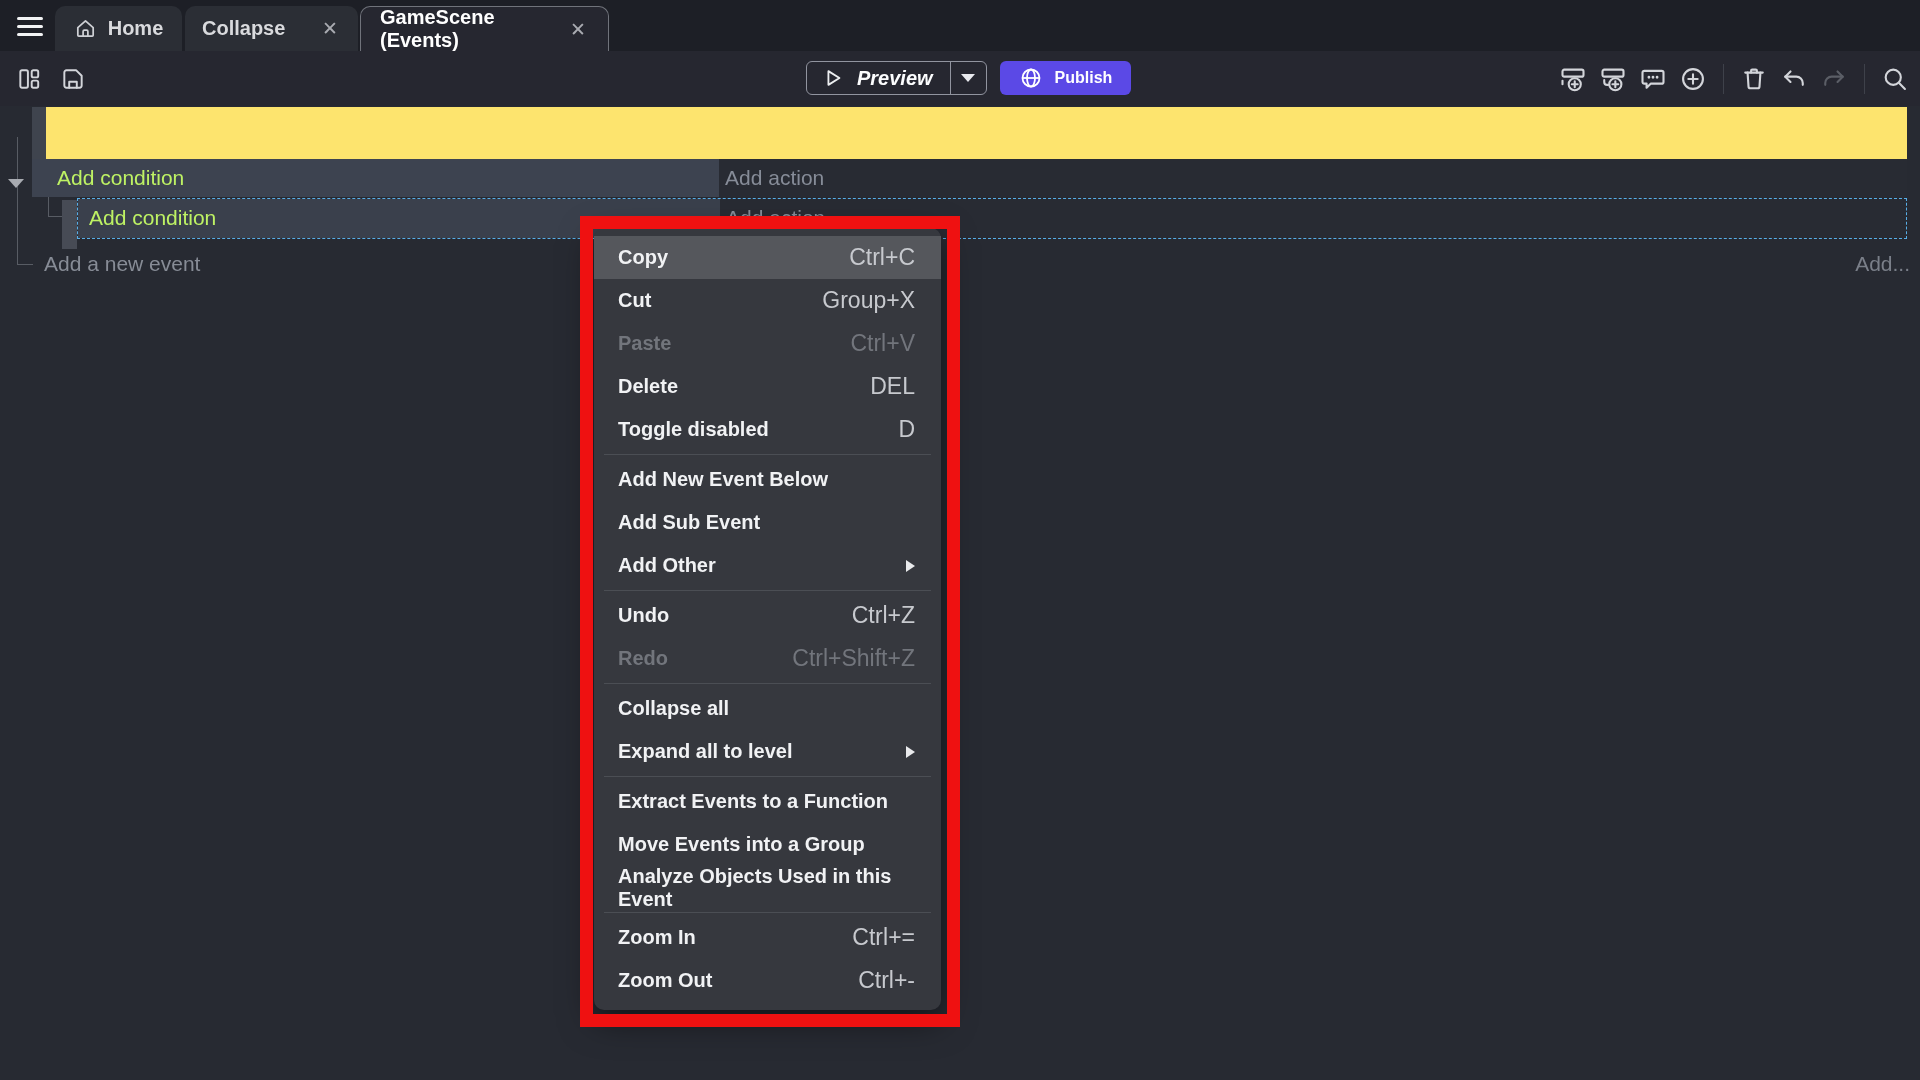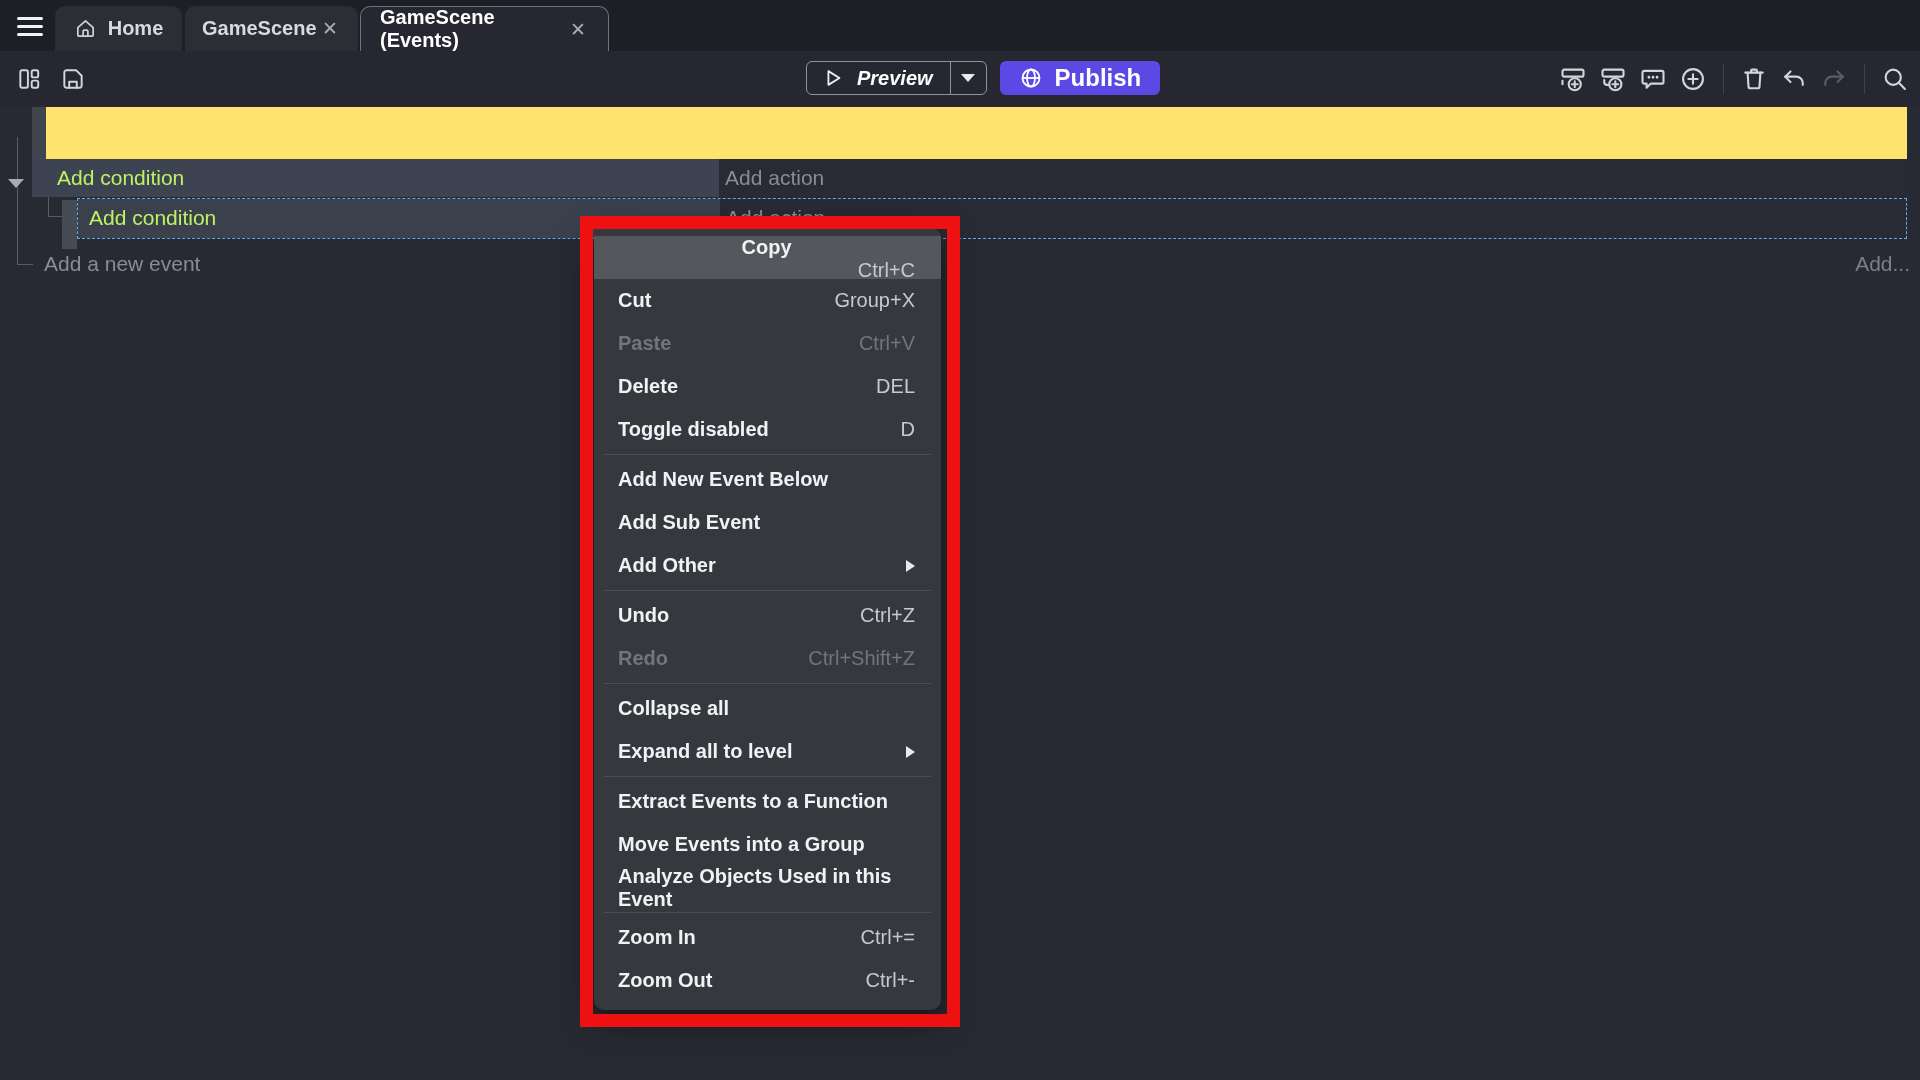--- a/index.html
+++ b/index.html
@@ -30,21 +30,21 @@
   .tb-center { position:absolute; left:806px; top:10px; display:flex; gap:13px; }
   .preview-group { height:34px; border:1px solid #91949f; border-radius:6px; display:flex; align-items:stretch; background:transparent; }
   .pg-main { display:flex; align-items:center; gap:13px; padding:0 17px 0 15px; cursor:pointer; }
   .pg-main svg { stroke:#eceef0; fill:none; stroke-width:2; stroke-linejoin:round; }
   .pg-label { color:#fcfdfe; font-weight:700; font-size:20px;font-style:italic; }
   .pg-sep { width:1px; background:#91949f; }
   .pg-caret { width:35px; display:flex; align-items:center; justify-content:center; cursor:pointer; }
   .caret-down { width:0; height:0; border-left:7px solid transparent; border-right:7px solid transparent; border-top:8px solid #e9eaee; }
   .publish-btn { height:34px; background:#5b49e6; border-radius:6px; display:flex; align-items:center; gap:12px; padding:0 19px; cursor:pointer; }
   .publish-btn svg { stroke:#ffffff; fill:none; stroke-width:1.8; }
-  .publish-label { color:#ffffff; font-weight:700; font-size:24px; }
+  .publish-label { color:#ffffff; font-weight:700; font-size:16px; }
 
   
   .events { position:absolute; left:0; top:106px; width:1920px; height:974px; background:#272a32; }
   .comment-handle { position:absolute; left:32px; top:1px; width:14px; height:52px; background:#3f444e; }
   .comment-bar { position:absolute; left:46px; top:1px; width:1861px; height:52px; background:#fde46e; cursor:pointer; }
   .ev-row1 { position:absolute; left:32px; top:53px; width:1875px; height:38px; display:flex; }
   .cell-text { line-height:38px; font-size:21px; color:#bef264; white-space:nowrap; cursor:pointer; }
   .r1-cond { width:687px; background:#3d4350; padding-left:25px; }
   .r1-act  { flex:1; background:#282b33; padding-left:6px; color:#868c98; }
   .sub-handle { position:absolute; left:62px; top:94px; width:15px; height:49px; background:#474b55; }
@@ -53,22 +53,22 @@
   .r2-act  { flex:1; background:#282b33; padding-left:6px; color:#868c98; }
   .tree-line { position:absolute; background:#585c64; }
   .tree-arrow { position:absolute; left:8px; top:73px; width:0; height:0; border-left:8px solid transparent; border-right:8px solid transparent; border-top:9px solid #a8abb1; cursor:pointer; }
   .add-new-event { position:absolute; left:44px; top:146px; font-size:21px; color:#878c96; cursor:pointer; }
   .add-ellipsis { position:absolute; right:10px; top:146px; font-size:21px; color:#7a7f89; cursor:pointer; }
 
   
   .menu { position:absolute; left:594px; top:228px; width:347px; background:#36383e; border-radius:10px; padding:8px 0; box-shadow:0 10px 34px rgba(0,0,0,.55); z-index:40; }
   .menu-item { height:43px; display:flex; align-items:center; padding:0 26px 0 24px; font-size:20px; cursor:pointer; }
   .menu-item .menu-label { font-weight:700; color:#f1f2f4; }
-  .menu-item .menu-shortcut { margin-left:auto; font-size:20px; font-weight:400; color:#c7c9ce; }
-  .menu-item.highlighted { background:#55575c;flex-direction:column; }
+  .menu-item .menu-shortcut { margin-left:auto; font-size:23px; font-weight:400; color:#c7c9ce; }
+  .menu-item.highlighted { background:#55575c; }
   .menu-item.disabled { cursor:default; }
   .menu-item.disabled .menu-label, .menu-item.disabled .menu-shortcut { color:#72757c; }
   .menu-sep { height:1px; background:#4b4e54; margin:3px 10px; }
   .menu-arrow { margin-left:auto; width:0; height:0; border-left:9px solid #e9eaec; border-top:6px solid transparent; border-bottom:6px solid transparent; }
 
   
   .red-box { position:absolute; left:580px; top:216px; width:380px; height:811px; border:13px solid #ef1111; z-index:60; pointer-events:none; }
 </style>
 </head>
 <body>
@@ -84,21 +84,21 @@
 
     <div class="tab tab-home">
       <svg class="home-svg" viewBox="0 0 24 24">
         <path d="M4 11 L12 4 L20 11 V19 a1 1 0 0 1 -1 1 H5 a1 1 0 0 1 -1 -1 Z"></path>
         <path d="M9.5 20 v-5 a1.2 1.2 0 0 1 1.2 -1.2 h2.6 a1.2 1.2 0 0 1 1.2 1.2 v5"></path>
       </svg>
       <span>Home</span>
     </div>
 
     <div class="tab tab-gs">
-      <span>GameScene</span>
+      <span>Collapse</span>
       <span class="close-x">✕</span>
     </div>
 
     <div class="tab tab-ev active">
       <span>GameScene (Events)</span>
       <span class="close-x">✕</span>
     </div>
   </div>
 
   <div class="toolbar">

